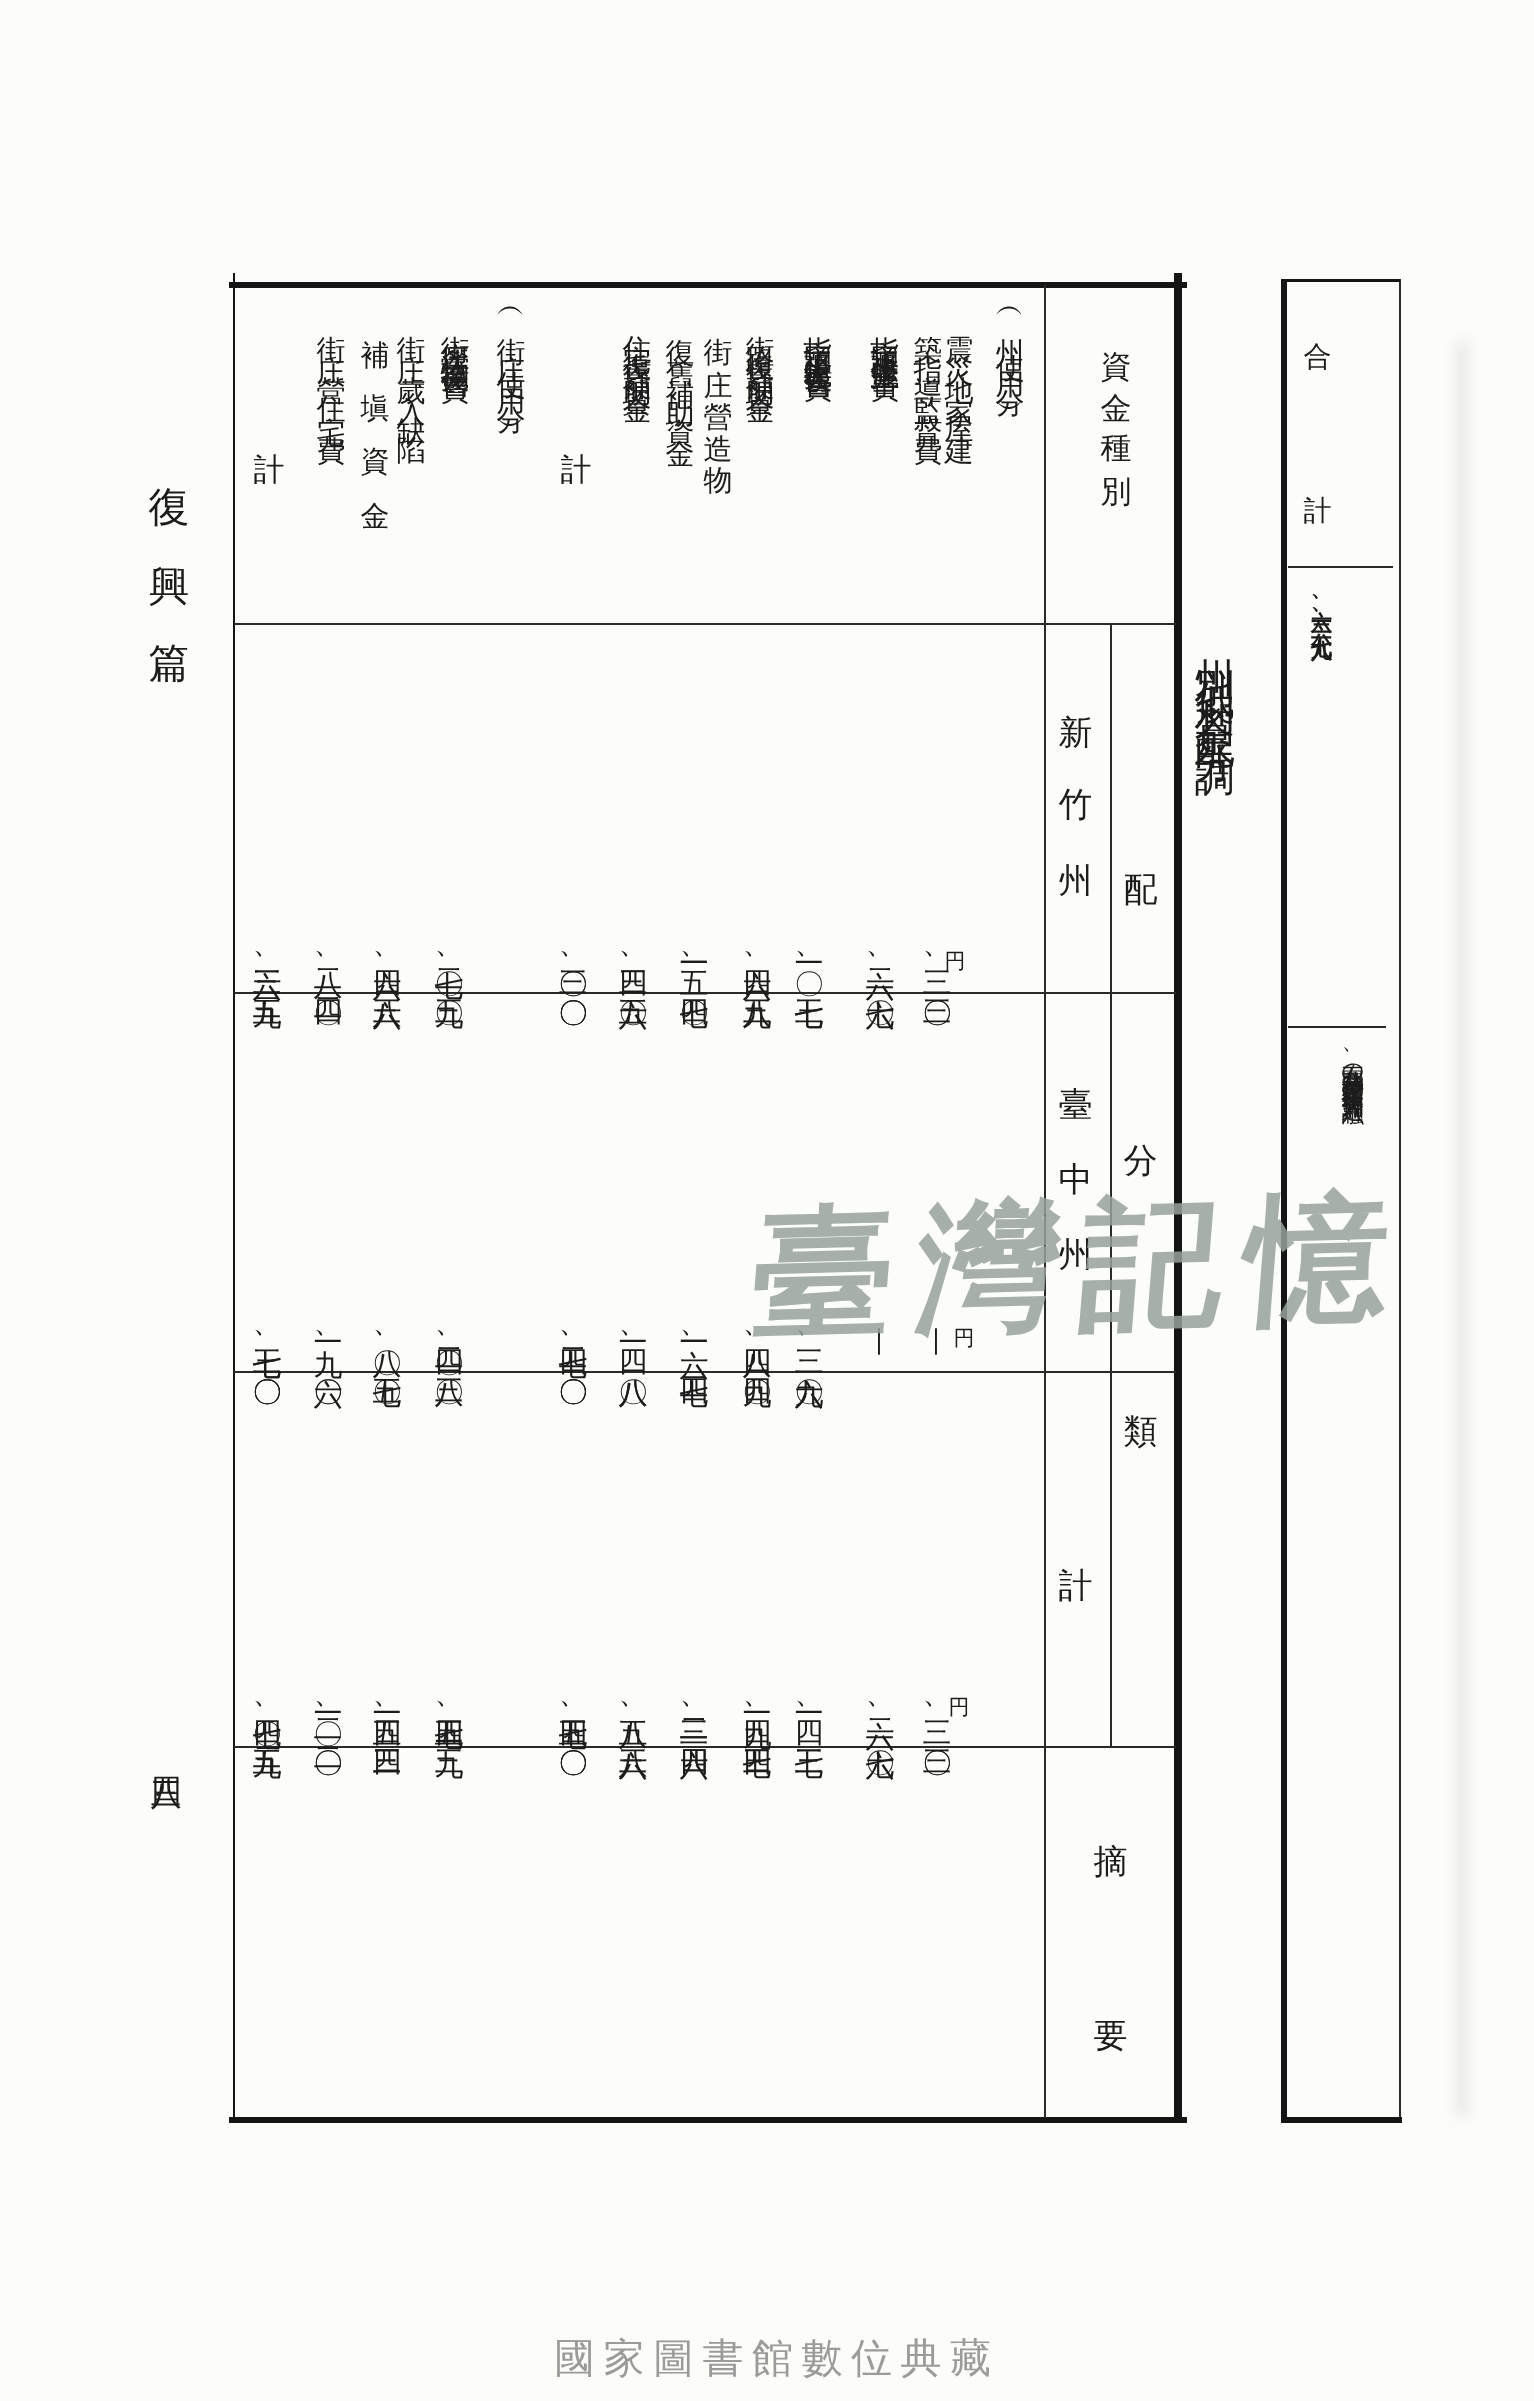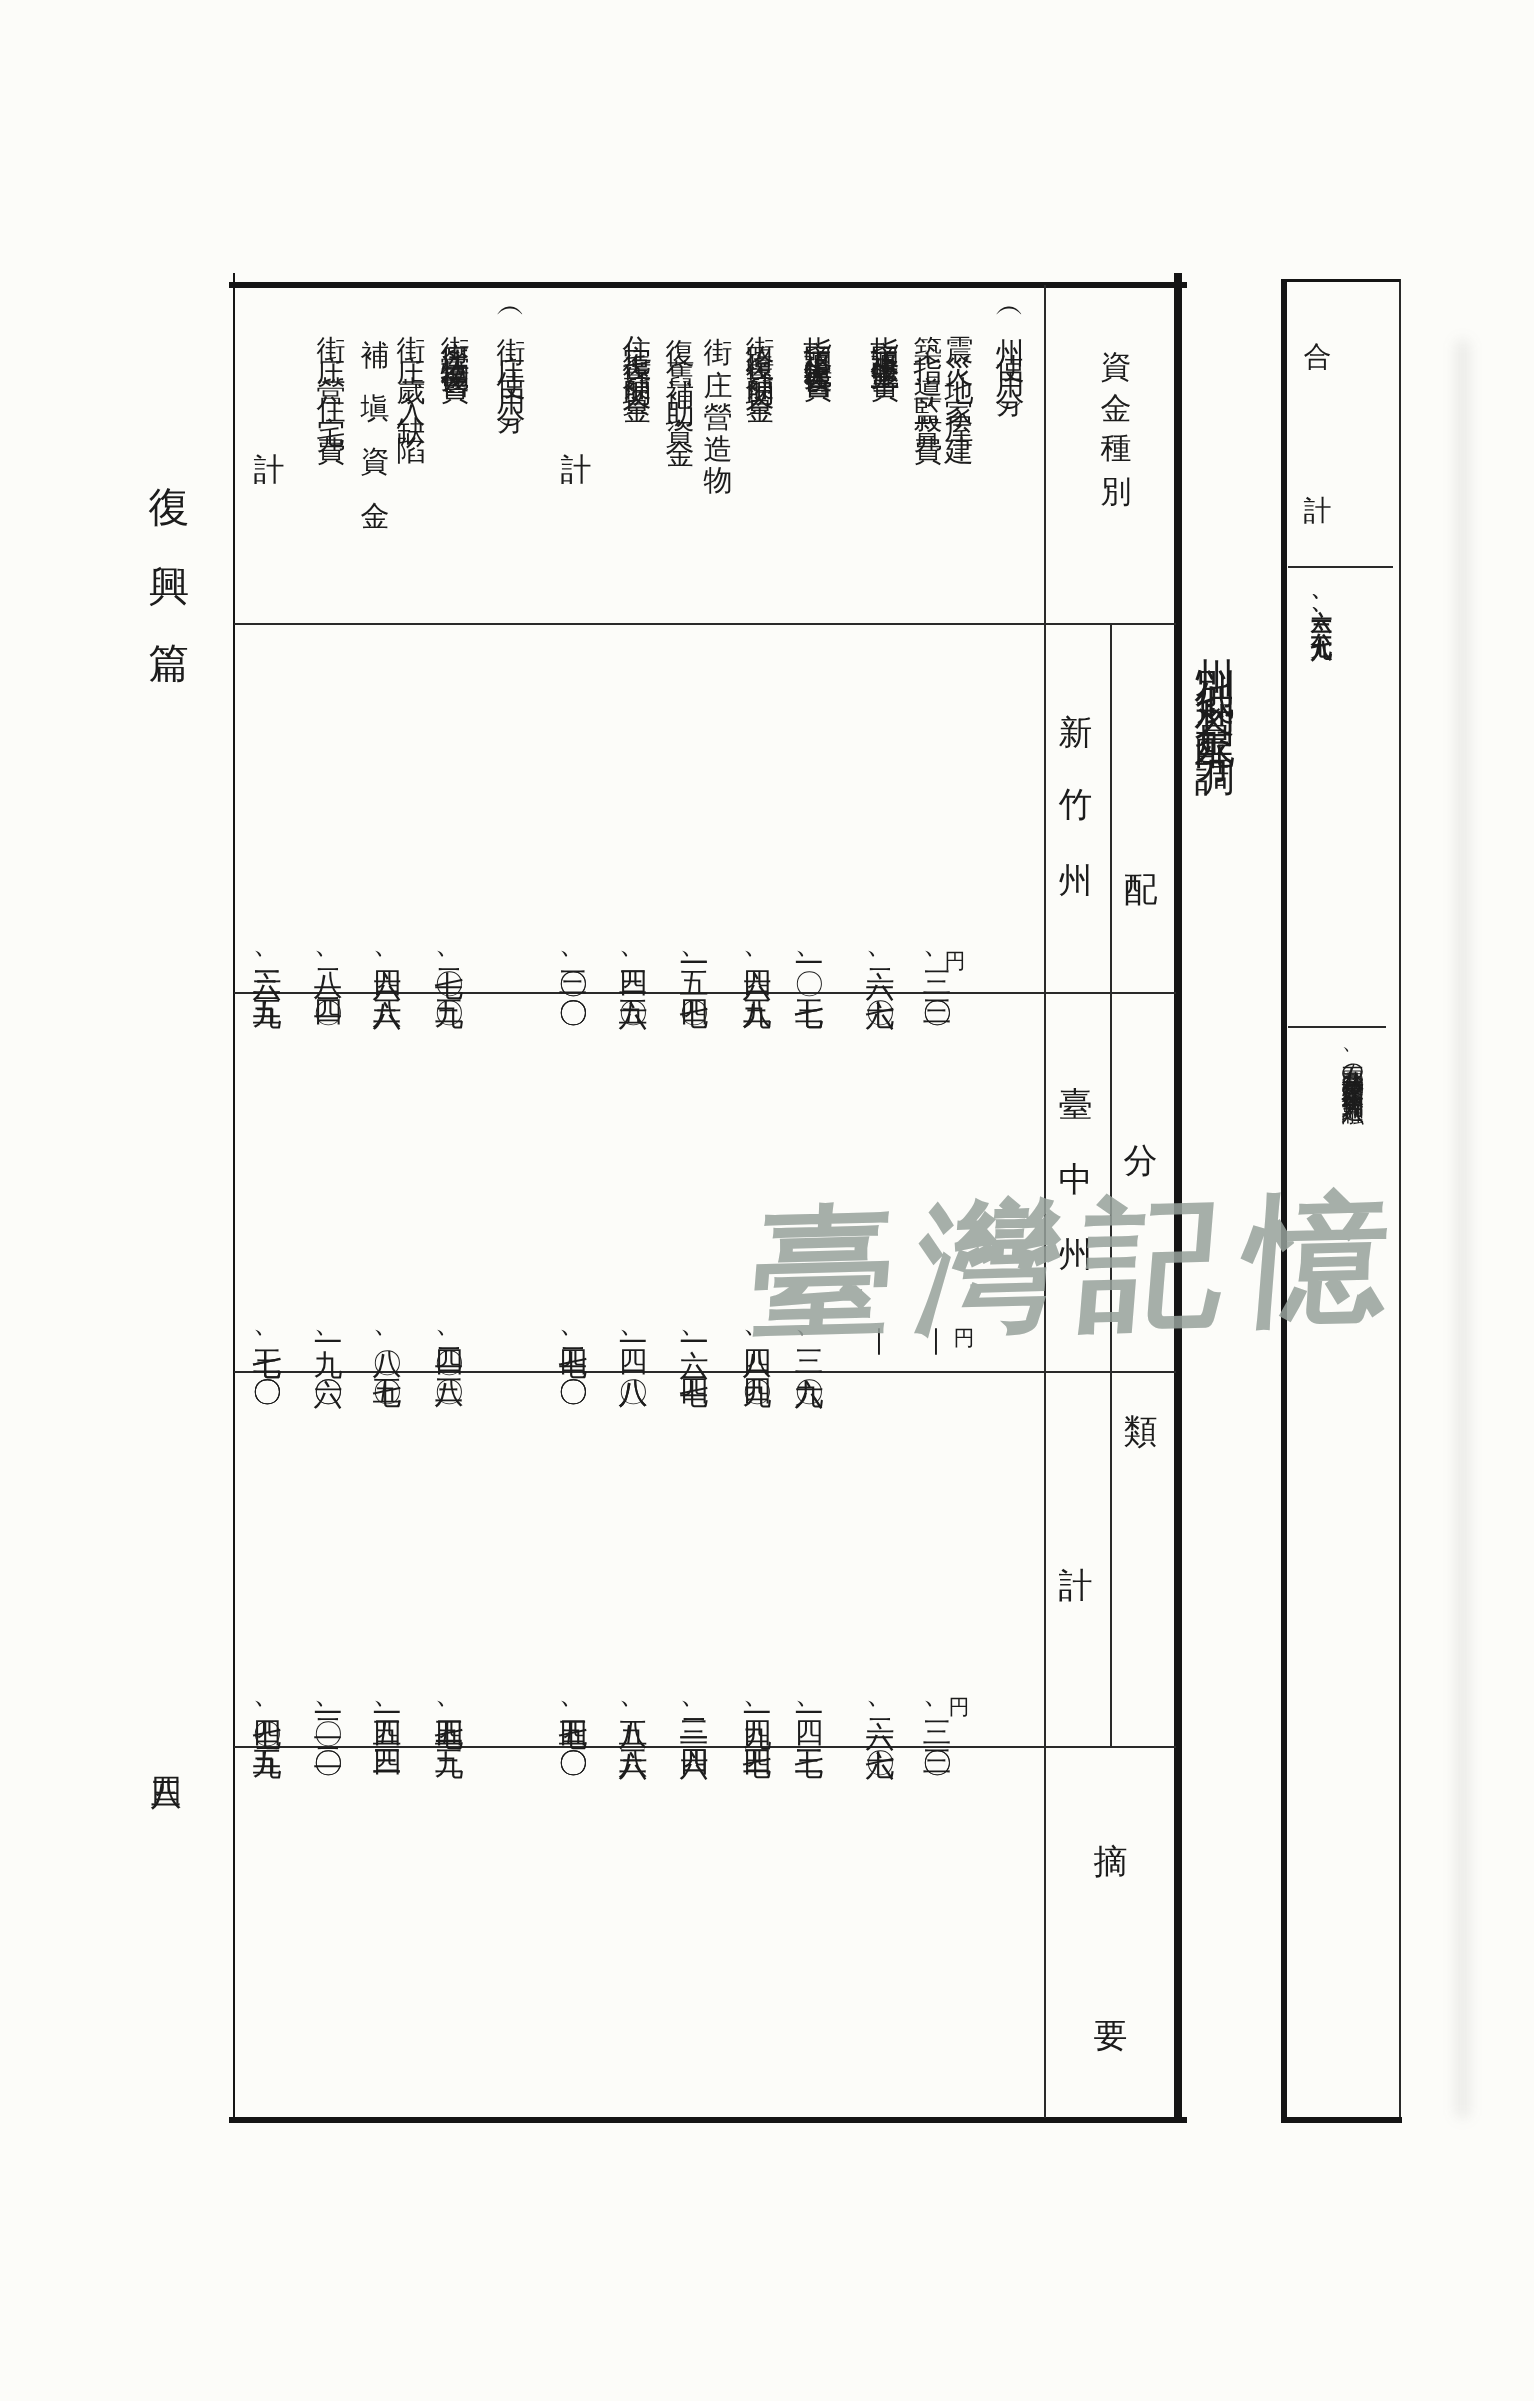--- a/index.html
+++ b/index.html
@@ -126,18 +126,19 @@
     <div class="hline thin" style="left:1288px; top:566px; width:105px; height:1.9px;"></div>
     <div class="hline thin" style="left:1288px; top:1026px; width:98px; height:1.9px;"></div>
     <div class="vcol" style="left:1317px; top:320px; font-size:28px; letter-spacing:153px;">合計</div>
     <div class="vcol" style="left:1322px; top:593px; font-size:21px; letter-spacing:-1.9px; font-weight:bold;">六、一二六、八九七</div>
     <div class="vcol" style="left:1353px; top:1083px; font-size:22.6px; letter-spacing:-3.8px;">八局分一局當建築費五、〇〇〇圓の全額を融通す</div>
   </div>
 
   <div class="vcol" style="left:1215px; top:626px; font-size:40px; letter-spacing:12.2px;">州別低利資金配分調</div>
   <div class="vcol" style="left:169px; top:455px; font-size:41px; letter-spacing:78px;">復興篇</div>
   <div class="vcol" style="left:166px; top:1753px; font-size:31px; letter-spacing:1.9px;">四八三</div>
+  <div style="position:absolute; left:554px; top:2331px; font-size:41px; letter-spacing:8.5px; color:#9b9b9b;">國家圖書館數位典藏</div>
 
   <div class="watermark-script" style="left:753px; top:1194px; font-size:141px; letter-spacing:23.5px; color:rgba(150,161,155,0.85);">臺灣記憶</div>
 
   <div class="edge-smudge"></div>
 </div>
 
 
 </body></html>

